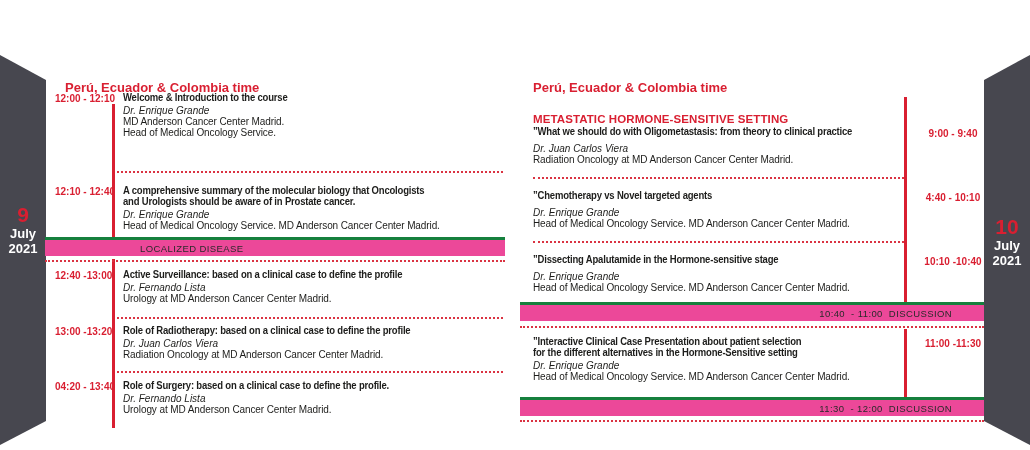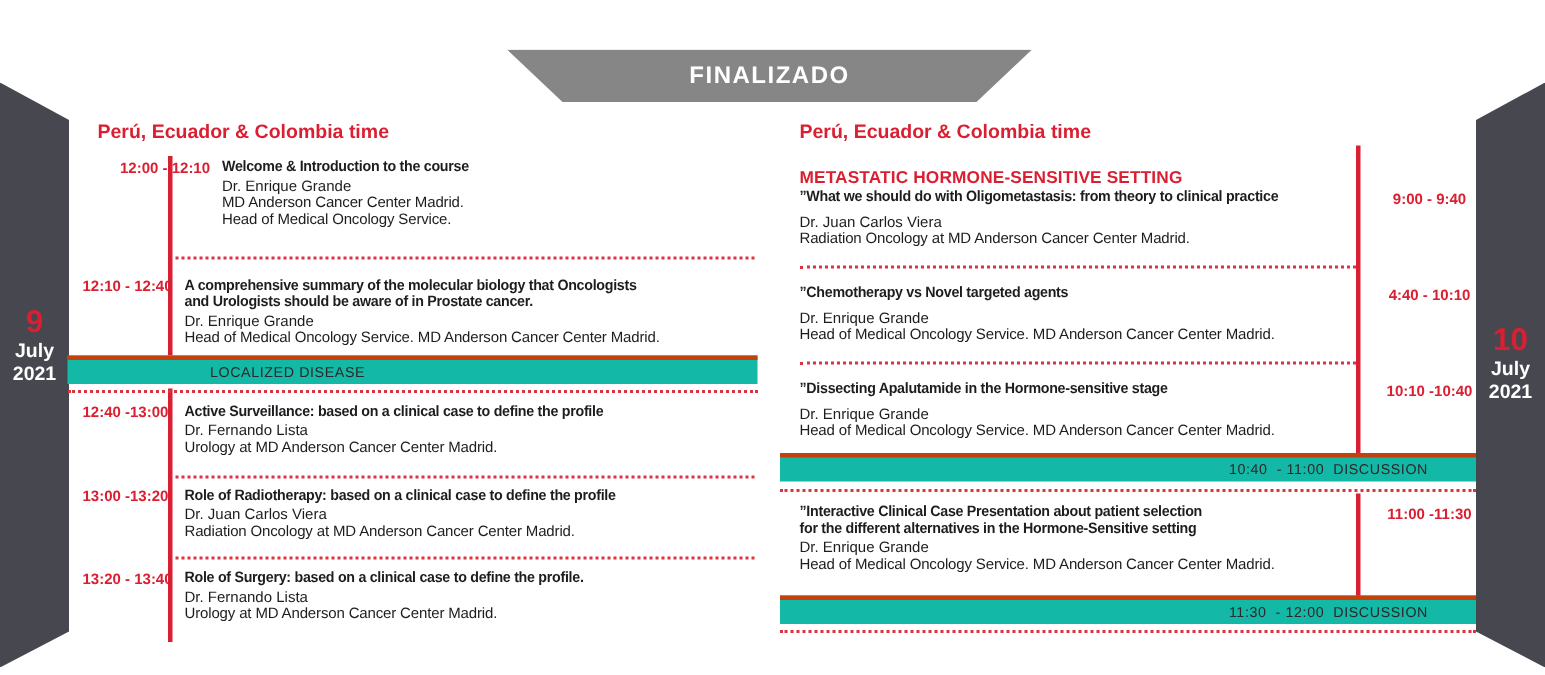--- a/index.html
+++ b/index.html
@@ -20,48 +20,45 @@
   .date-day{color:#d91f31;font-weight:bold;font-size:21px;line-height:23px;}
   .date-month,.date-year{color:#ffffff;font-weight:bold;font-size:13px;}
 
   
   .tz-header{position:absolute;color:#d91f31;font-weight:bold;font-size:13px;white-space:nowrap;}
   .section-header{position:absolute;color:#d91f31;font-weight:bold;font-size:11.5px;white-space:nowrap;letter-spacing:0.1px;}
 
   .redline{position:absolute;width:3px;background:#d91f31;}
   .dotted{position:absolute;height:0;border-top:2px dotted #da3342;}
 
-  .graybar{position:absolute;height:19px;background:#14b8a6;border-top:3px solid #c2410c;
+  .graybar{position:absolute;height:19px;background:#ec4899;border-top:3px solid #15803d;
            font-size:9.5px;color:#2a2a2a;line-height:18px;letter-spacing:0.4px;white-space:pre;}
   .graybar.sec{padding-left:95px;box-sizing:border-box;}
   .graybar.disc{text-align:right;padding-right:32px;box-sizing:border-box;}
 
   .session{position:absolute;font-size:10px;line-height:11px;}
   .s-time{position:absolute;color:#d91f31;font-weight:bold;font-size:10px;white-space:nowrap;}
   .s-title{font-weight:bold;white-space:nowrap;letter-spacing:-0.2px;transform:scaleX(0.95);transform-origin:left top;}
-  .s-speaker{}
+  .s-speaker{font-style:italic;}
   .s-aff{white-space:nowrap;letter-spacing:-0.1px;}
 
   .l-session{left:55px;width:450px;}
   .l-session .s-time{left:0;top:1px;width:52px;text-align:right;}
   .l-session .s-body{margin-left:68px;}
   .l-session .s-speaker{margin-top:2px;}
 
   .r-session{left:533px;width:372px;}
   .r-session .s-time{left:384px;top:2px;width:72px;text-align:center;}
   .r-session .s-speaker{margin-top:6px;}
 </style>
 </head>
 <body>
 
 <div id="page">
 
-  <div class="banner">
-    <span>FINALIZADO</span>
-  </div>
 
   <div class="panel left">
     <div class="date-block" style="top:148px;">
       <div class="date-day">9</div>
       <div class="date-month">July</div>
       <div class="date-year">2021</div>
     </div>
   </div>
 
   <div class="panel right">
@@ -70,21 +67,21 @@
       <div class="date-month">July</div>
       <div class="date-year">2021</div>
     </div>
   </div>
 
   <div class="tz-header" style="left:65px;top:80px;">Perú, Ecuador &amp; Colombia time</div>
 
   <div class="redline" style="left:112px;top:104px;height:133px;"></div>
   <div class="redline" style="left:112px;top:259px;height:169px;"></div>
 
-  <div class="session l-session" style="top:106px;margin-left:25px;">
+  <div class="session l-session" style="top:92px;">
     <div class="s-time">12:00 - 12:10</div>
     <div class="s-body">
       <div class="s-title">Welcome &amp; Introduction to the course</div>
       <div class="s-speaker">Dr. Enrique Grande</div>
       <div class="s-aff">MD Anderson Cancer Center Madrid.</div>
       <div class="s-aff">Head of Medical Oncology Service.</div>
     </div>
   </div>
 
   <div class="dotted" style="left:117px;top:171px;width:386px;"></div>
@@ -118,21 +115,21 @@
     <div class="s-body">
       <div class="s-title">Role of Radiotherapy: based on a clinical case to define the profile</div>
       <div class="s-speaker">Dr. Juan Carlos Viera</div>
       <div class="s-aff">Radiation Oncology at MD Anderson Cancer Center Madrid.</div>
     </div>
   </div>
 
   <div class="dotted" style="left:117px;top:371px;width:386px;"></div>
 
   <div class="session l-session" style="top:380px;">
-    <div class="s-time">13:20 - 13:40</div>
+    <div class="s-time">04:20 - 13:40</div>
     <div class="s-body">
       <div class="s-title">Role of Surgery: based on a clinical case to define the profile.</div>
       <div class="s-speaker">Dr. Fernando Lista</div>
       <div class="s-aff">Urology at MD Anderson Cancer Center Madrid.</div>
     </div>
   </div>
 
   <div class="tz-header" style="left:533px;top:80px;">Perú, Ecuador &amp; Colombia time</div>
   <div class="section-header" style="left:533px;top:101px;margin-top:12px;">METASTATIC HORMONE-SENSITIVE SETTING</div>
 

